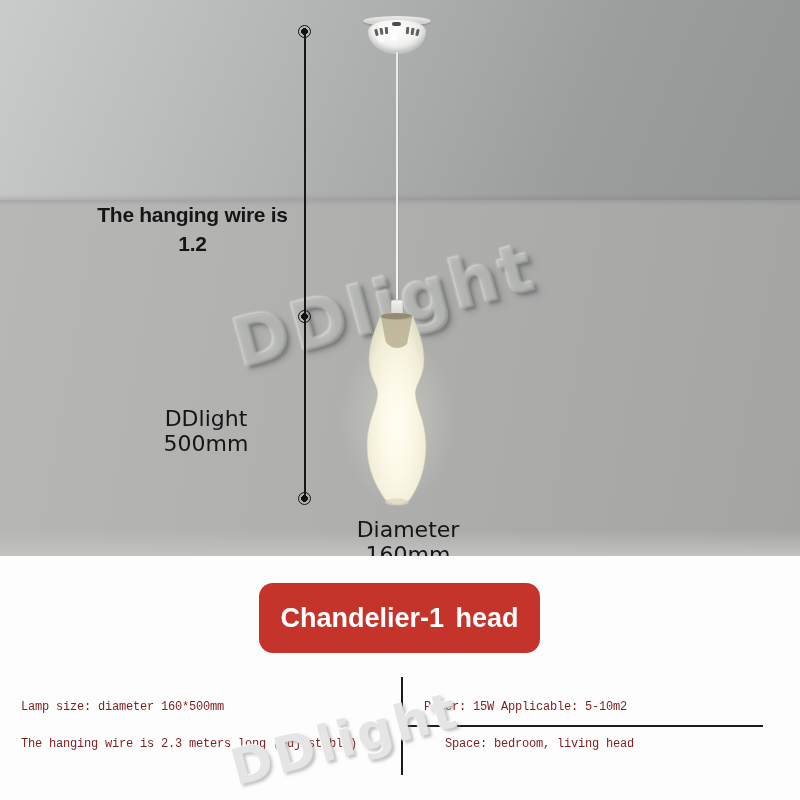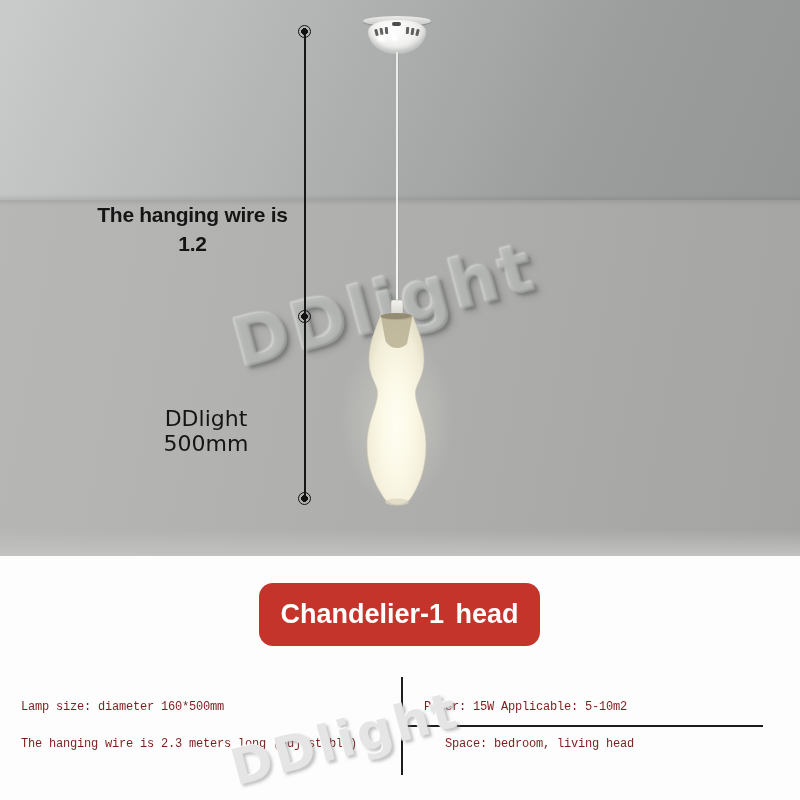--- a/index.html
+++ b/index.html
@@ -93,21 +93,21 @@
   .length-label {
     left:120px; top:406px; width:172px; text-align:center;
     font-family:"DejaVu Sans", sans-serif; font-size:22px; font-weight:400;
   }
   .diameter-label {
     left:313px; top:517px; width:190px; text-align:center;
     font-family:"DejaVu Sans", sans-serif; font-size:22px; font-weight:400;
   }
   
   .variant-button {
-    position:absolute; left:259px; top:583px; width:281px; height:63px;
+    position:absolute; left:259px; top:583px; width:281px; height:70px;
     border:none; border-radius:14px; cursor:pointer;
     background:#c5342b; color:#ffffff;
     font-family:"Liberation Sans", sans-serif; font-size:27px; font-weight:700; word-spacing:4px;
     display:flex; align-items:center; justify-content:center;
   }
   .spec-divider-v { position:absolute; left:401px; top:677px; width:1.5px; height:98px; background:#1c1c1c; }
   .spec-divider-h { position:absolute; left:402px; top:725px; width:361px; height:1.5px; background:#1c1c1c; }
   .spec-line {
     position:absolute; color:#7f1d1d; white-space:nowrap;
     font-family:Liberation Mono, monospace; font-size:12px; font-weight:400; letter-spacing:-0.2px;
@@ -179,20 +179,21 @@
 
     <div class="measure-line"></div>
     <div class="measure-dot dot-top"></div>
     <div class="measure-dot dot-middle"></div>
     <div class="measure-dot dot-bottom"></div>
 
     <div class="scene-label wire-label">
       <div>The hanging wire is 1.2</div>
     </div>
     <div class="scene-label length-label">DDlight 500mm</div>
+    <div class="scene-label diameter-label">Diameter 160mm</div>
   </div>
 
   <button class="variant-button" style="background: rgb(197, 52, 43); color: rgb(255, 255, 255);">Chandelier-1 head</button>
 
   <div>
     <div class="spec-divider-v"></div>
     <div class="spec-divider-h"></div>
     <div class="spec-line sl1">Lamp size: diameter 160*500mm</div>
     <div class="spec-line sl2">The hanging wire is 2.3 meters long (adjustable)</div>
     <div class="spec-line sr1">Power: 15W Applicable: 5-10m2</div>

